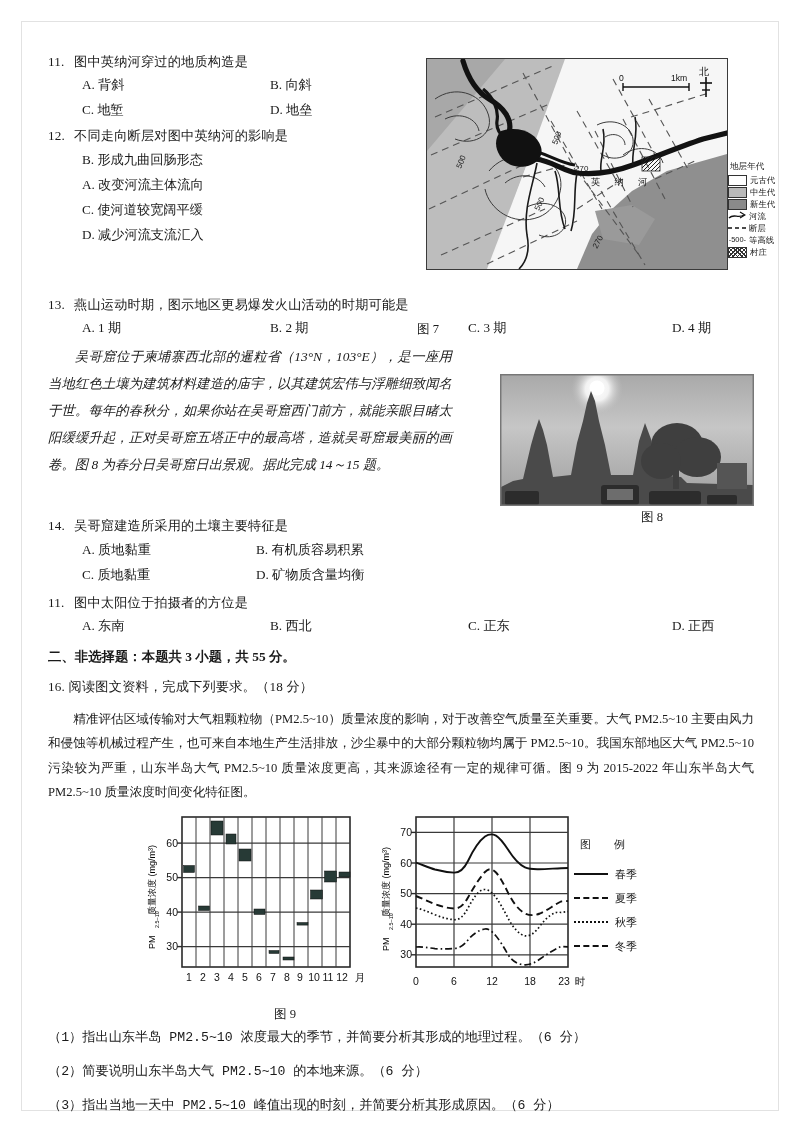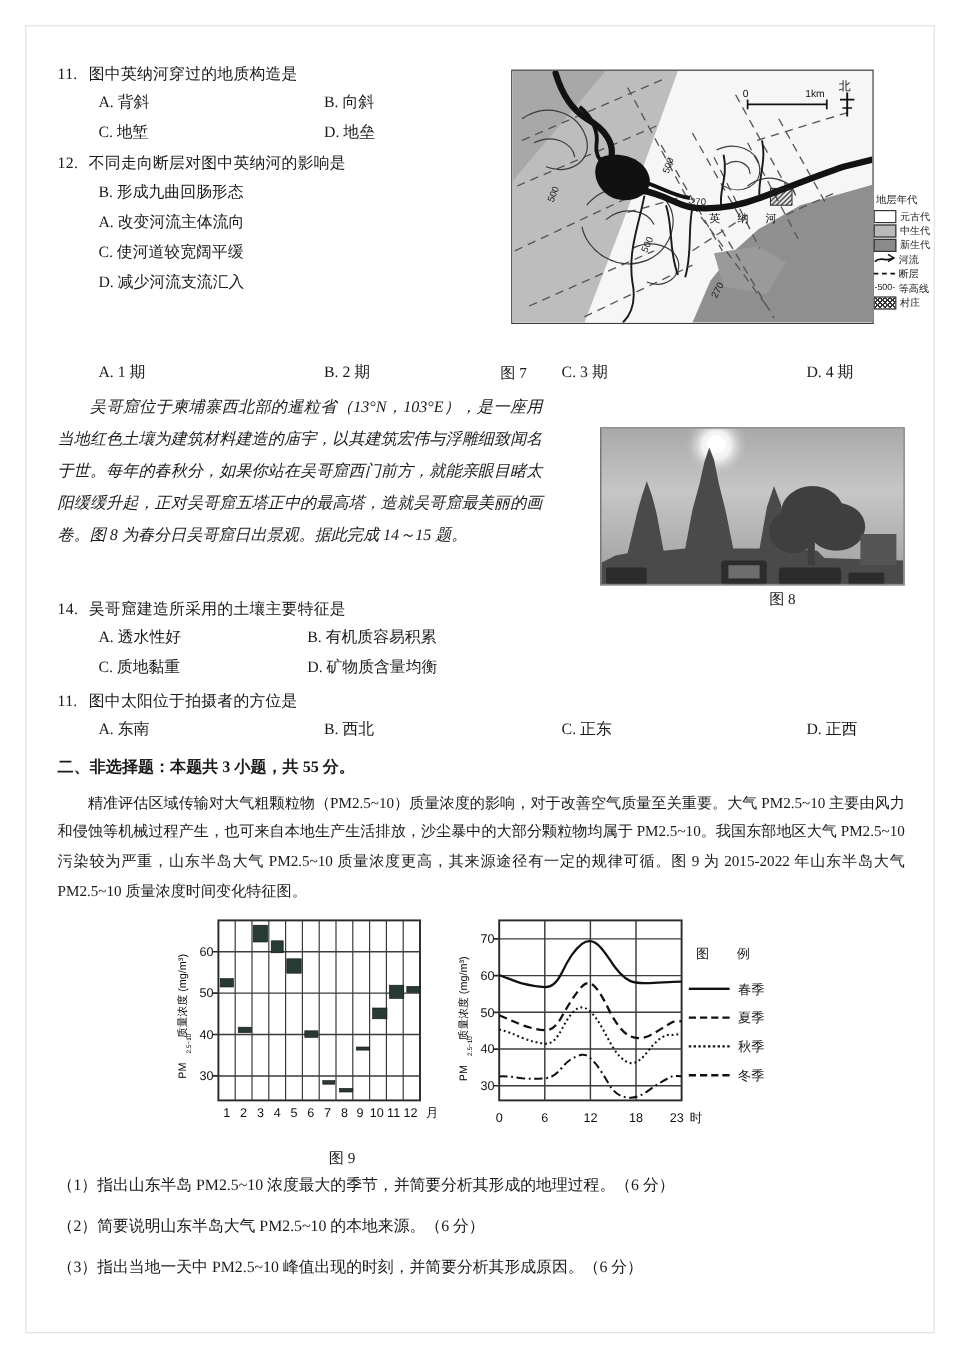--- a/index.html
+++ b/index.html
@@ -108,21 +108,21 @@
   .lg2{
     position:absolute;left:196px;top:28px;width:86px;
     font-size:11px;font-family:"Liberation Sans","DejaVu Sans",sans-serif;
   }
   .lg2 .t{margin-bottom:10px;letter-spacing:6px;padding-left:6px;}
   .lg2 .r{display:flex;align-items:center;gap:7px;height:24px;}
   .lg2 .k{width:34px;height:0;border-top:2px solid #111;}
   .lg2 .k.dashdot{border-top:2px dashed #111;border-top-style:dashed;}
   .lg2 .k.dot{border-top:2px dotted #111;}
   .lg2 .k.dash{border-top:2px dashed #111;}
-  .subq{font-size:13.2px;line-height:1.6;margin-top:13px;}
+  .subq{font-size:13.2px;line-height:1.6;margin-top:13px;font-family:Liberation Mono, monospace;}
   .sechead{font-size:13.4px;font-weight:bold;margin-top:4px;}
 </style>
 </head>
 <body>
 
 <div class="page">
  <div class="sheet">
   <div class="content">
 
   <div class="block1">
@@ -284,20 +284,23 @@
           <span>等高线</span>
         </div>
         <div class="legrow">
           <span class="swatch sw-vil"></span>
           <span>村庄</span>
         </div>
       </div>
     </div>
   </div>
 
+  <div class="q-line" style="margin-top:-2px">
+    <span class="q-num">13.</span><span>燕山运动时期，图示地区更易爆发火山活动的时期可能是</span>
+  </div>
   <div class="opt-row" style="height:24px">
     <span class="opt c1">A. 1 期</span>
     <span class="opt c2">B. 2 期</span>
     <span class="opt c3">C. 3 期</span>
     <span class="opt c4">D. 4 期</span>
   </div>
   <div class="figcap" style="margin-top:-18px;margin-left:300px;width:160px">图 7</div>
 
   <div style="position:relative;height:212px;margin-top:6px">
     <div style="width:404px">
@@ -347,40 +350,41 @@
         </svg>
       </div>
       <div class="figcap">图 8</div>
     </div>
   </div>
 
   <div class="q-line" style="margin-top:-40px">
     <span class="q-num">14.</span><span>吴哥窟建造所采用的土壤主要特征是</span>
   </div>
   <div class="opt-row">
-    <span class="opt h1">A. 透水性好</span>
+    <span class="opt h1">A. 质地黏重</span>
     <span class="opt" style="left:208px">B. 有机质容易积累</span>
   </div>
   <div class="opt-row">
     <span class="opt h1">C. 质地黏重</span>
     <span class="opt" style="left:208px">D. 矿物质含量均衡</span>
   </div>
 
   <div class="q-line" style="margin-top:6px">
     <span class="q-num">11.</span><span>图中太阳位于拍摄者的方位是</span>
   </div>
   <div class="opt-row">
     <span class="opt c1">A. 东南</span>
     <span class="opt c2">B. 西北</span>
     <span class="opt c3">C. 正东</span>
     <span class="opt c4">D. 正西</span>
   </div>
 
   <div class="sechead" style="margin-top:10px">二、非选择题：本题共 3 小题，共 55 分。</div>
 
+  <div class="q-line" style="margin-top:11px">16. 阅读图文资料，完成下列要求。（18 分）</div>
 
   <div class="para" style="margin-top:9px;font-style:normal;line-height:1.95;font-size:12.6px">精准评估区域传输对大气粗颗粒物（PM2.5~10）质量浓度的影响，对于改善空气质量至关重要。大气 PM2.5~10 主要由风力和侵蚀等机械过程产生，也可来自本地生产生活排放，沙尘暴中的大部分颗粒物均属于 PM2.5~10。我国东部地区大气 PM2.5~10 污染较为严重，山东半岛大气 PM2.5~10 质量浓度更高，其来源途径有一定的规律可循。图 9 为 2015-2022 年山东半岛大气 PM2.5~10 质量浓度时间变化特征图。</div>
 
   <div class="charts">
 
     <div class="chart1">
       <svg width="230" height="195" viewBox="0 0 230 195">
 
         <text transform="translate(11,140) rotate(-90)" font-size="9" font-family="Liberation Sans, sans-serif">PM</text>
         <text transform="translate(15,119) rotate(-90)" font-size="5.4" font-family="Liberation Sans, sans-serif">2.5~10</text>

